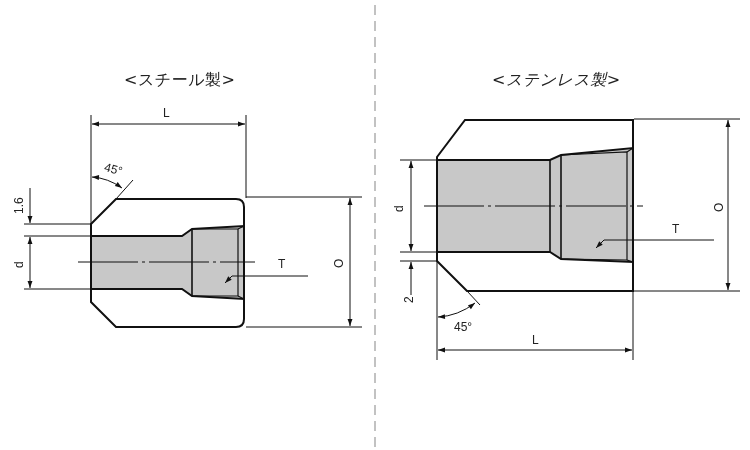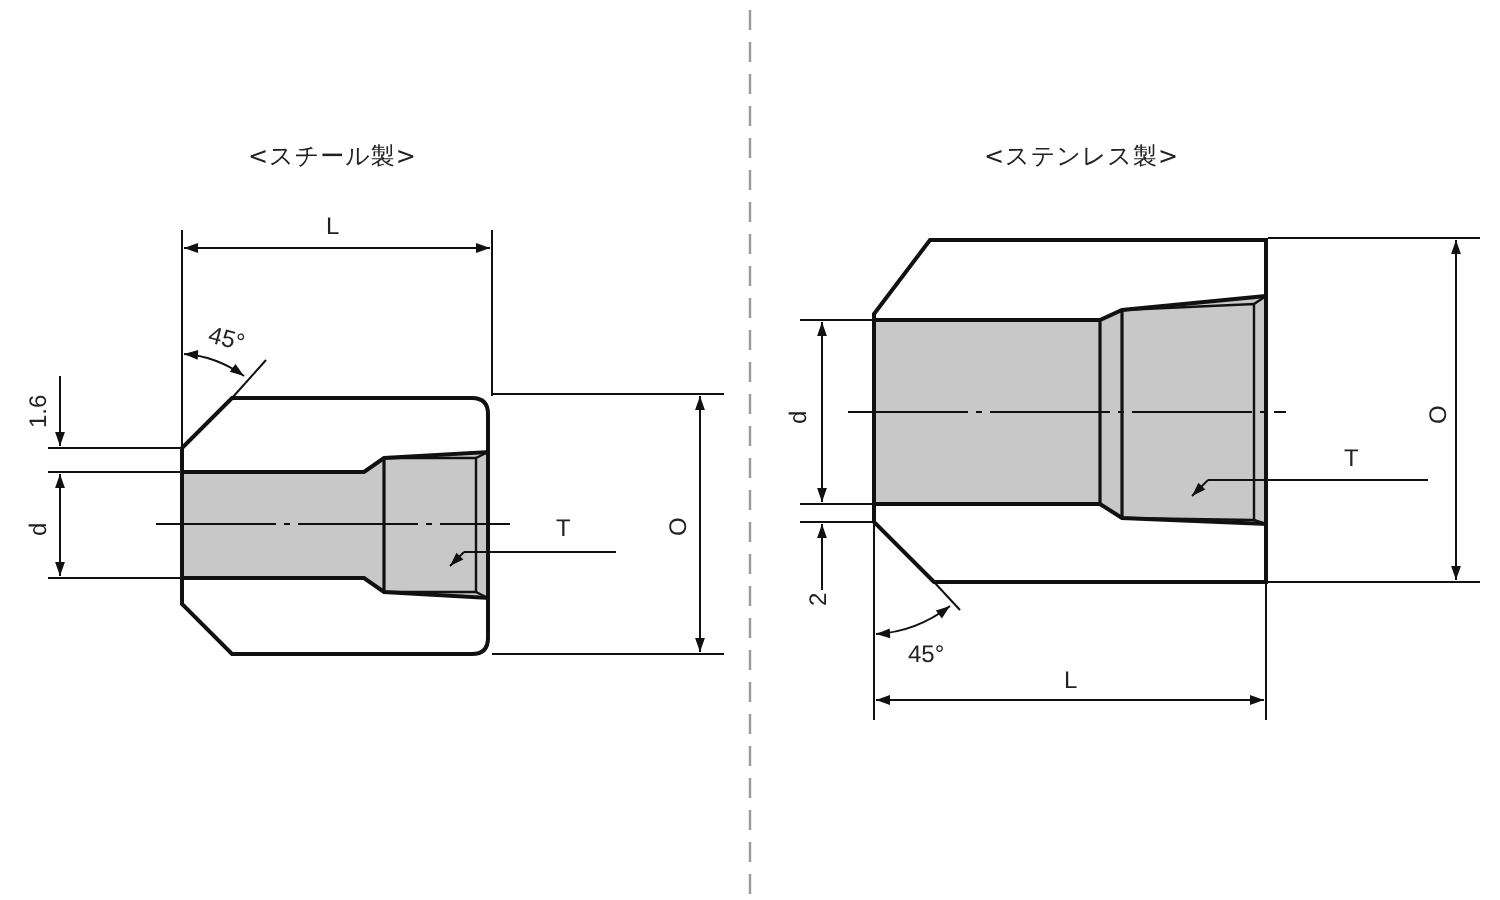--- a/index.html
+++ b/index.html
@@ -1,20 +1,20 @@
 <!DOCTYPE html>
 <html><head>
 <meta charset="utf-8">
 <style>
   html, body { margin: 0; padding: 0; background: #ffffff; }
   body { width: 750px; height: 450px; overflow: hidden; position: relative;
          font-family: "DejaVu Sans", "Liberation Sans", sans-serif; }
-  .title { position: absolute; font-size: 12px; color: #222; letter-spacing: 0.5px; white-space: nowrap; }
+  .title { position: absolute; font-size: 16px; color: #222; letter-spacing: 0.5px; white-space: nowrap; }
   #title-steel { left: 124px; top: 70px; }
-  #title-sus { left: 492px; top: 70px; }
+  #title-sus { left: 492px; top: 70px; font-style: italic; }
   svg { position: absolute; left: 0; top: 0; }
   .lbl { font-family: "Liberation Sans", "DejaVu Sans", sans-serif; font-size: 12px; fill: #222; }
 </style>
 </head>
 <body>
 
 <div class="title" id="title-steel">&lt;スチール製&gt;</div>
 <div class="title" id="title-sus">&lt;ステンレス製&gt;</div>
 
 <svg width="750" height="450" viewBox="0 0 750 450">

